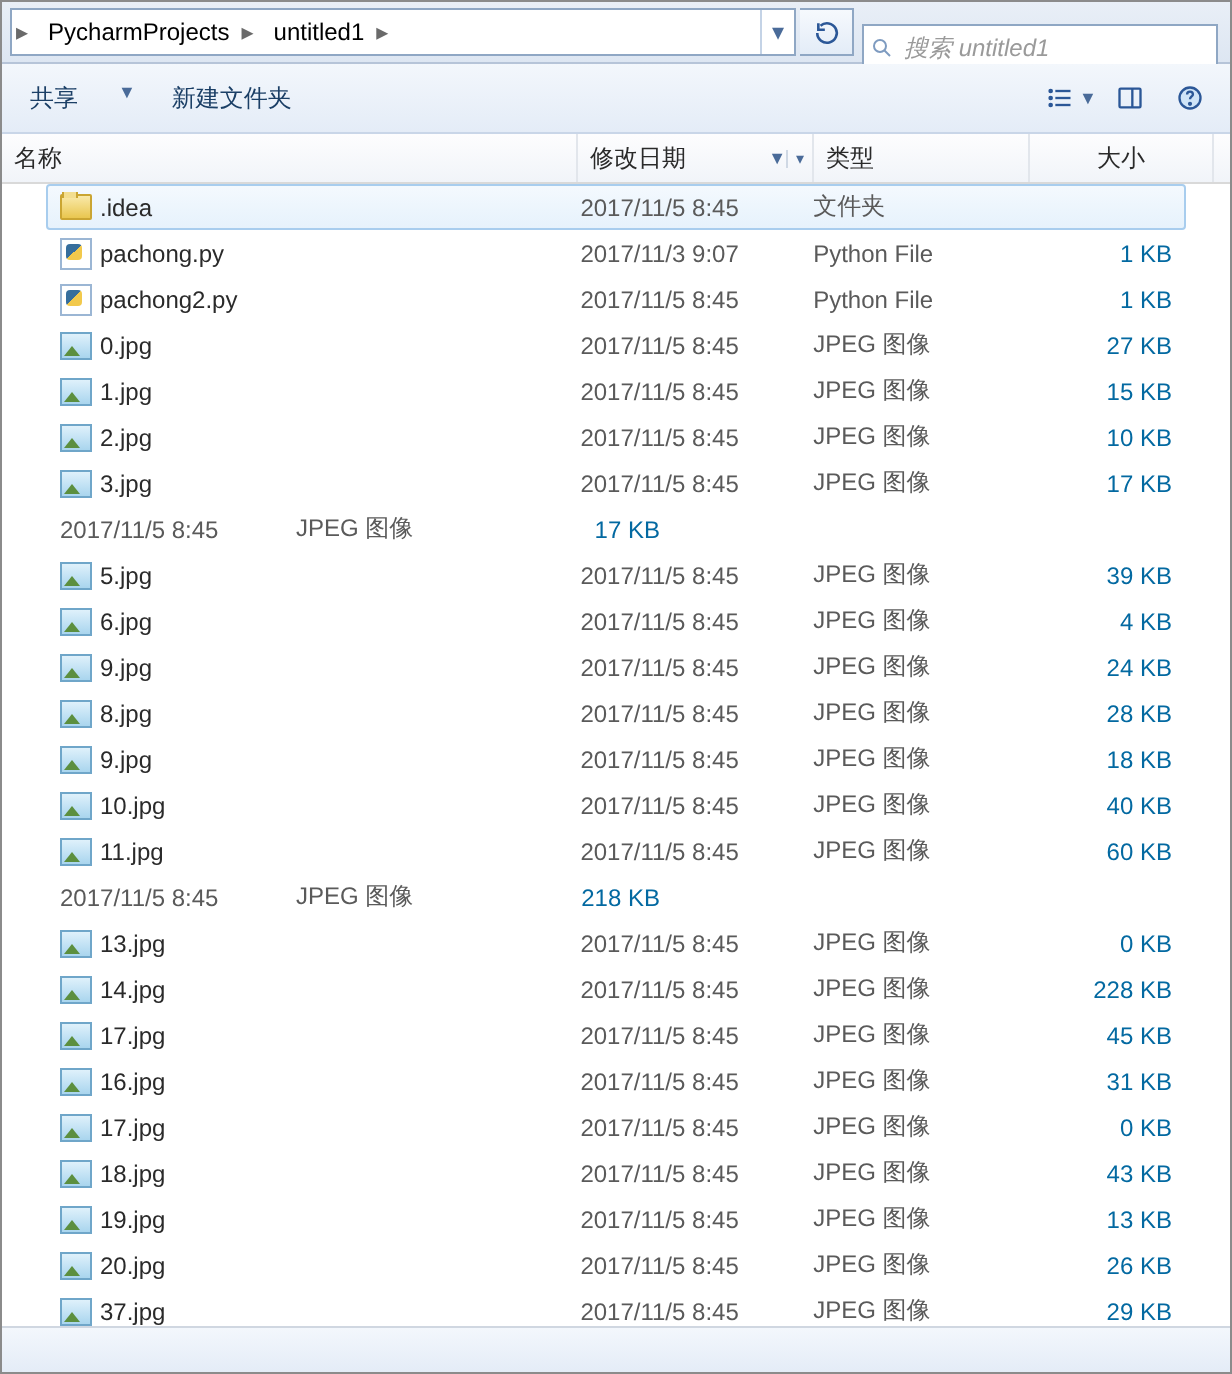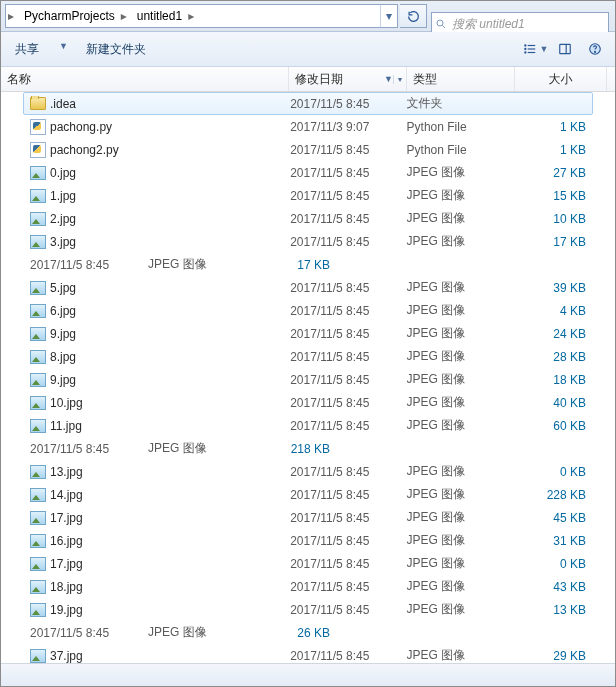--- a/index.html
+++ b/index.html
@@ -372,20 +372,26 @@
           <span class="ficon">
             <span class="i-img"></span>
           </span>
           <span>19.jpg</span>
         </div>
         <div class="cell cell-date">2017/11/5 8:45</div>
         <div class="cell cell-type">JPEG 图像</div>
         <div class="cell cell-size">13 KB</div>
       </div>
       <div class="file-row">
+        <div class="cell cell-name">
+          <span class="ficon">
+            <span class="i-img"></span>
+          </span>
+          <span>20.jpg</span>
+        </div>
         <div class="cell cell-date">2017/11/5 8:45</div>
         <div class="cell cell-type">JPEG 图像</div>
         <div class="cell cell-size">26 KB</div>
       </div>
       <div class="file-row">
         <div class="cell cell-name">
           <span class="ficon">
             <span class="i-img"></span>
           </span>
           <span>37.jpg</span>

